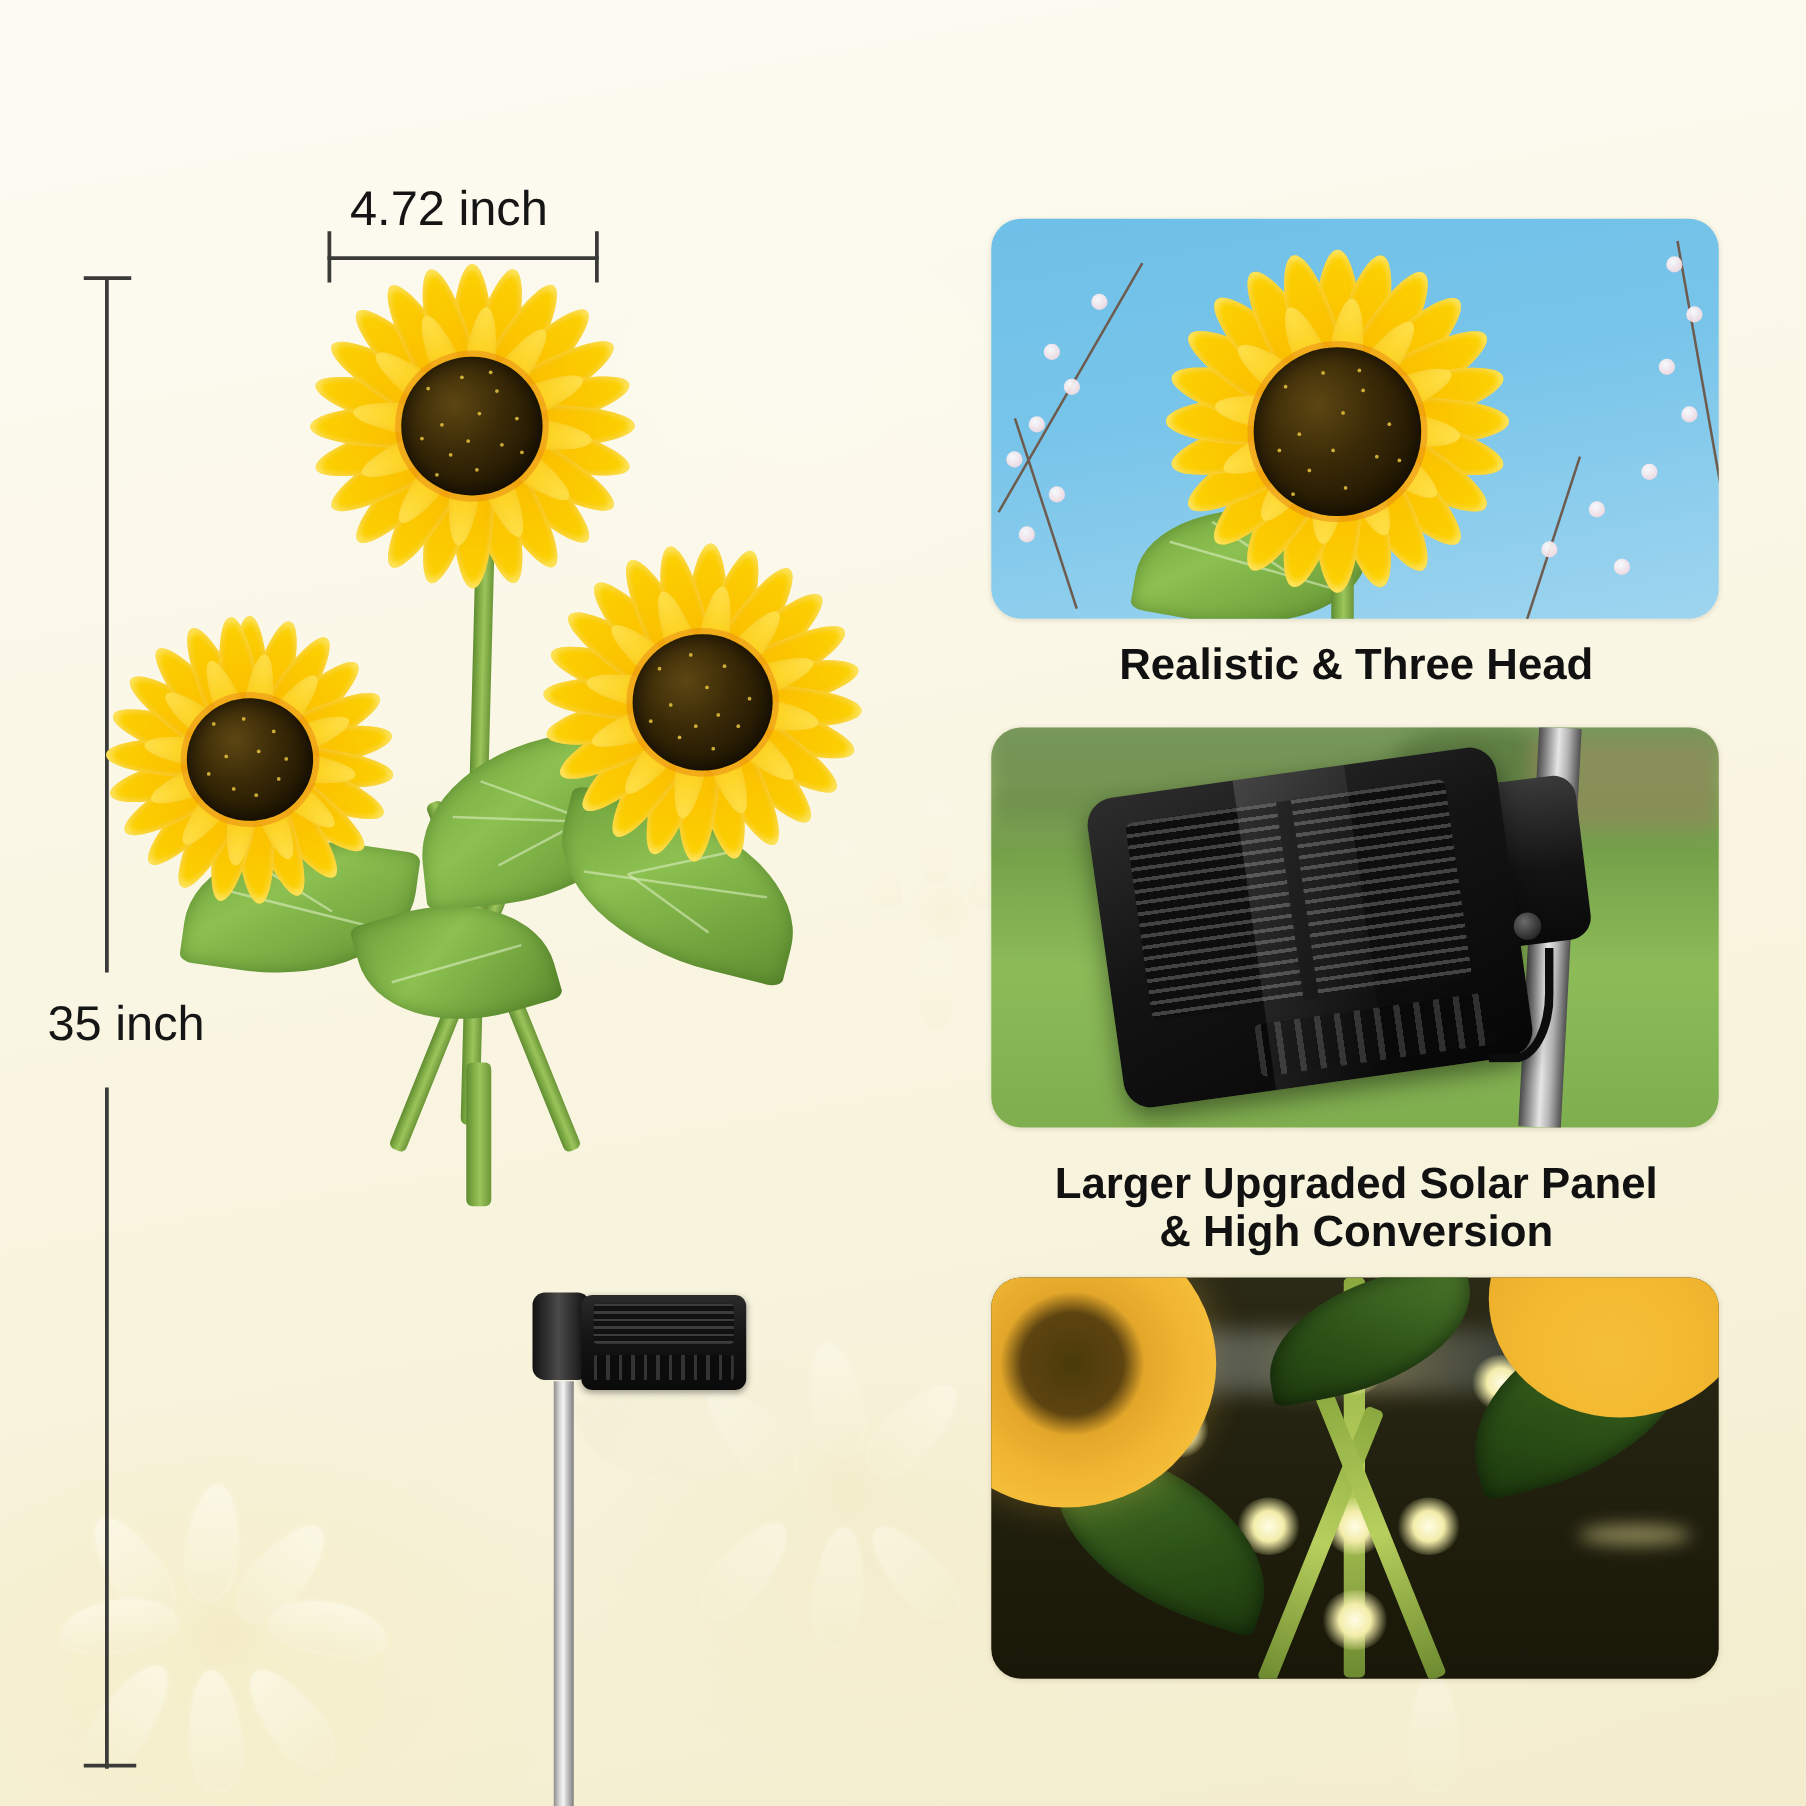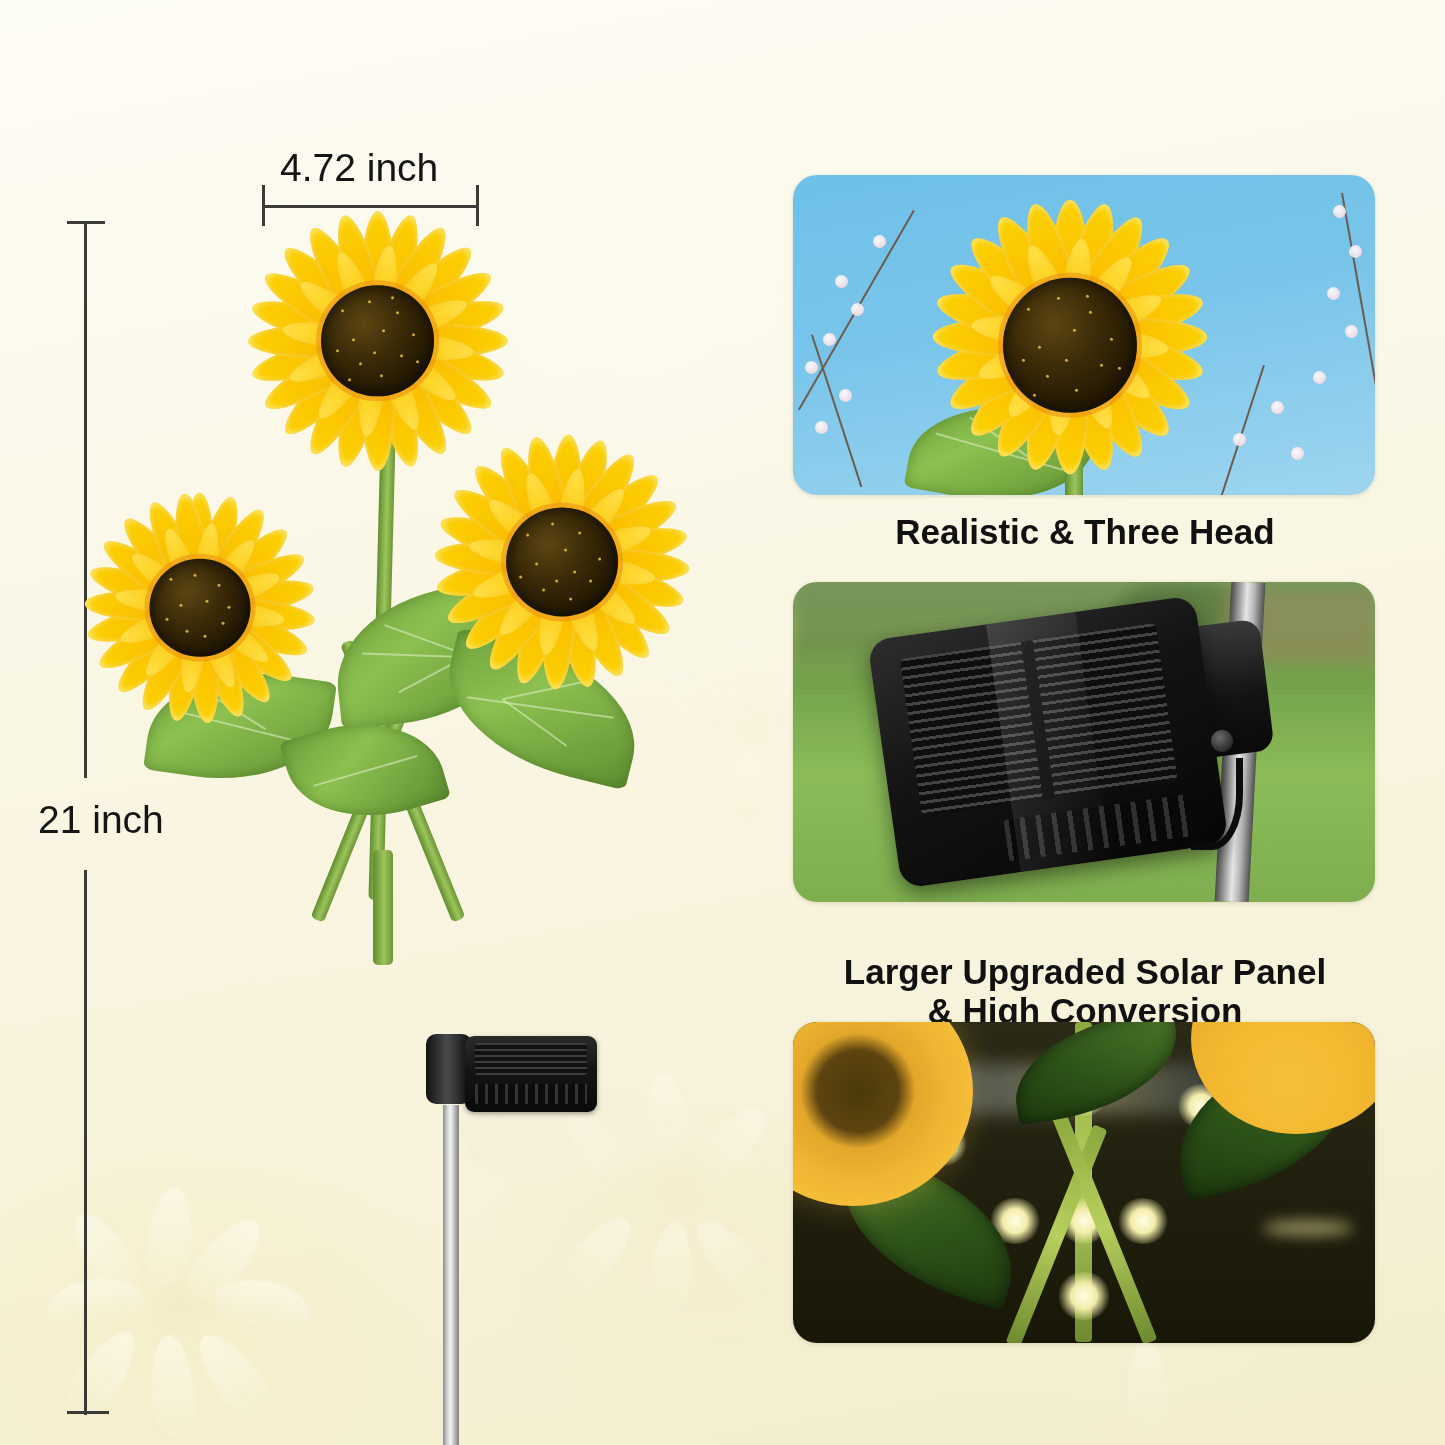--- a/index.html
+++ b/index.html
@@ -247,21 +247,21 @@
     <div class="ghost-petal" style="left:146px;top:44px; width:30px; height:70px; transform:rotate(42deg);"></div>
     <div class="ghost-petal" style="left:94px; top:132px; width:30px; height:72px;"></div>
   </div>
 
 
   <span class="dim-label" id="width-label">4.72 inch</span>
   <div class="dim-line-h" id="w-bar"></div>
   <div class="dim-line-v" id="w-cap-l"></div>
   <div class="dim-line-v" id="w-cap-r"></div>
 
-  <span class="dim-label" id="height-label">21 inch</span>
+  <span class="dim-label" id="height-label">35 inch</span>
   <div class="dim-line-v" id="h-bar-top"></div>
   <div class="dim-line-v" id="h-bar-bottom"></div>
   <div class="dim-line-h" id="h-cap-t"></div>
   <div class="dim-line-h" id="h-cap-b"></div>
 
   <div id="product">
 
     <div class="stem" style="left:315px; top:250px; width:15px; height:500px; transform:rotate(1.5deg);"></div>
     <div class="stem" style="left:250px; top:520px; width:14px; height:250px; transform:rotate(22deg); transform-origin:50% 100%;"></div>
     <div class="stem" style="left:392px; top:470px; width:14px; height:300px; transform:rotate(-22deg); transform-origin:50% 100%;"></div>
@@ -587,21 +587,21 @@
                   border-radius:4px;"></div>
       <div style="position:absolute; left:120px; top:0; width:90px; height:250px;
                   background:linear-gradient(110deg, rgba(255,255,255,.14), rgba(255,255,255,0));"></div>
     </div>
     <div style="position:absolute; left:418px; top:148px; width:22px; height:22px;
                 border-radius:50%; background:radial-gradient(circle at 38% 34%, #6a6a6a, #101010);"></div>
     <div style="position:absolute; left:398px; top:176px; width:52px; height:92px;
                 border:7px solid #0c0c0c; border-top:none; border-left:none;
                 border-radius: 0 0 60% 0;"></div>
   </div>
-  <div class="caption" style="left:775px; top:952px;text-align:center;">Larger Upgraded Solar Panel
+  <div class="caption" style="left:775px; top:927px;text-align:center;">Larger Upgraded Solar Panel
 &amp; High Conversion</div>
 
   <div class="panel" id="panel-night" style="left:793px; top:1022px; width:582px; height:321px;">
     <div style="position:absolute; left:160px; top:42px; width:260px; height:50px; filter:blur(9px);
                 background:linear-gradient(90deg, rgba(120,140,160,.45), rgba(200,190,140,.5), rgba(90,110,130,.35));"></div>
     <div style="position:absolute; left:470px; top:198px; width:90px; height:16px; filter:blur(7px);
                 background: rgba(230,220,150,.55); border-radius:50%;"></div>
 
     <div class="glow-stem" style="left:282px; top:0; width:17px; height:320px;"></div>
     <div class="glow-node" style="left:266px; top:48px; width:50px; height:46px;"></div>

